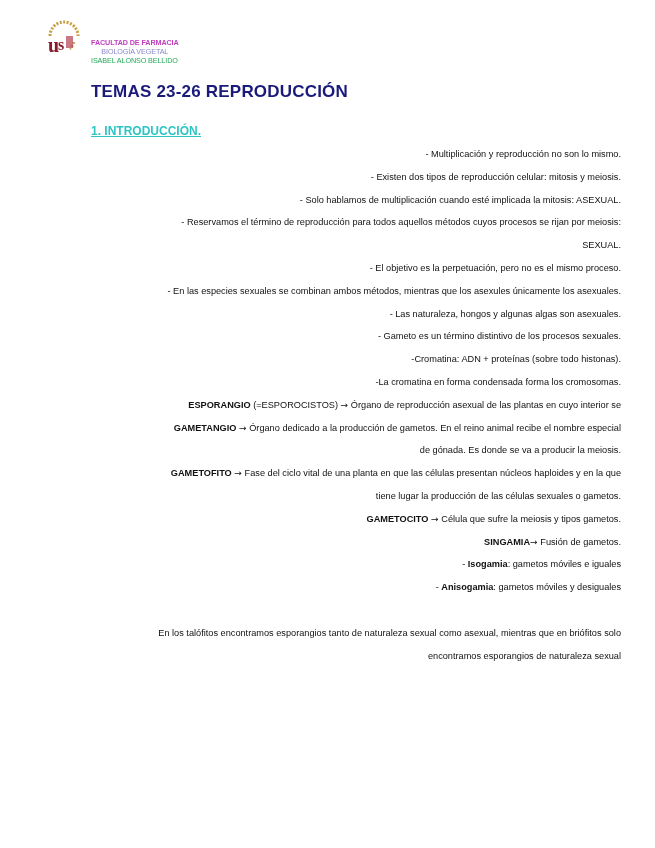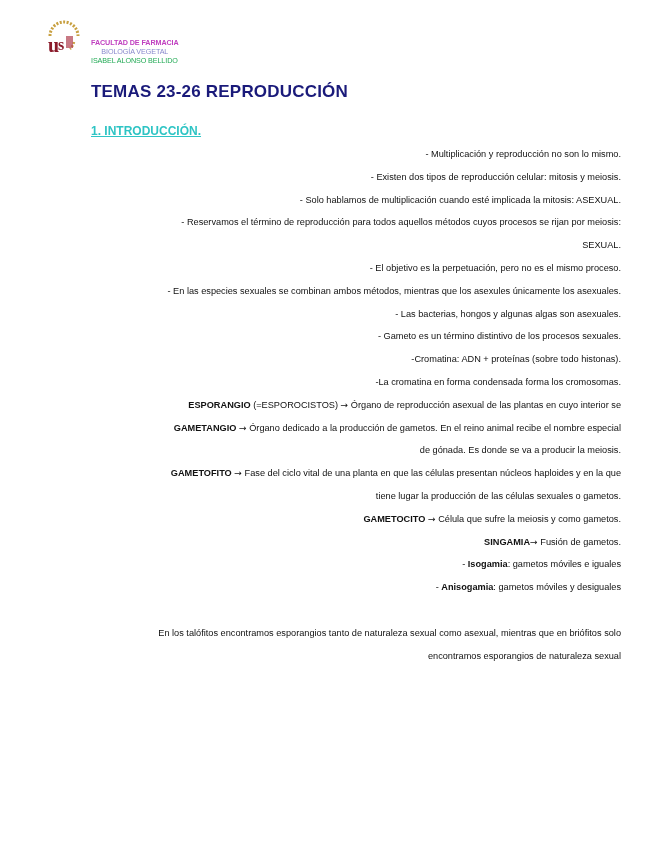--- a/index.html
+++ b/index.html
@@ -40,34 +40,34 @@
 <div class="section">1. INTRODUCCIÓN.</div>
 
 <div class="body">
   <p>- Multiplicación y reproducción no son lo mismo.</p>
   <p>- Existen dos tipos de reproducción celular: mitosis y meiosis.</p>
   <p>- Solo hablamos de multiplicación cuando esté implicada la mitosis: ASEXUAL.</p>
   <p>- Reservamos el término de reproducción para todos aquellos métodos cuyos procesos se rijan por meiosis:</p>
   <p>SEXUAL.</p>
   <p>- El objetivo es la perpetuación, pero no es el mismo proceso.</p>
   <p>- En las especies sexuales se combinan ambos métodos, mientras que los asexules únicamente los asexuales.</p>
-  <p>- Las bacterias, hongos y algunas algas son asexuales.</p>
+  <p>- Las naturaleza, hongos y algunas algas son asexuales.</p>
   <p>- Gameto es un término distintivo de los procesos sexuales.</p>
   <p>-Cromatina: ADN + proteínas (sobre todo histonas).</p>
   <p>-La cromatina en forma condensada forma los cromosomas.</p>
 
   <p><b>ESPORANGIO</b><span> (=ESPOROCISTOS) </span><span class="arrow">→</span><span> Órgano de reproducción asexual de las plantas en cuyo interior se</span></p>
 
   <p><b>GAMETANGIO</b><span> </span><span class="arrow">→</span><span> Órgano dedicado a la producción de gametos. En el reino animal recibe el nombre especial</span></p>
   <p>de gónada. Es donde se va a producir la meiosis.</p>
 
   <p><b>GAMETOFITO</b><span> </span><span class="arrow">→</span><span> Fase del ciclo vital de una planta en que las células presentan núcleos haploides y en la que</span></p>
   <p>tiene lugar la producción de las células sexuales o gametos.</p>
 
-  <p><b>GAMETOCITO</b><span> </span><span class="arrow">→</span><span> Célula que sufre la meiosis y como gametos.</span></p>
+  <p><b>GAMETOCITO</b><span> </span><span class="arrow">→</span><span> Célula que sufre la meiosis y tipos gametos.</span></p>
 
   <p><b>SINGAMIA</b><span></span><span class="arrow">→</span><span> Fusión de gametos.</span></p>
 
   <p class="ind"><span>- </span><b>Isogamia</b><span>: gametos móviles e iguales</span></p>
   <p class="ind"><span>- </span><b>Anisogamia</b><span>: gametos móviles y desiguales</span></p>
 
   <div class="gap"></div>
   <p>En los talófitos encontramos esporangios tanto de naturaleza sexual como asexual, mientras que en briófitos solo</p>
   <p>encontramos esporangios de naturaleza sexual</p>
 </div>

